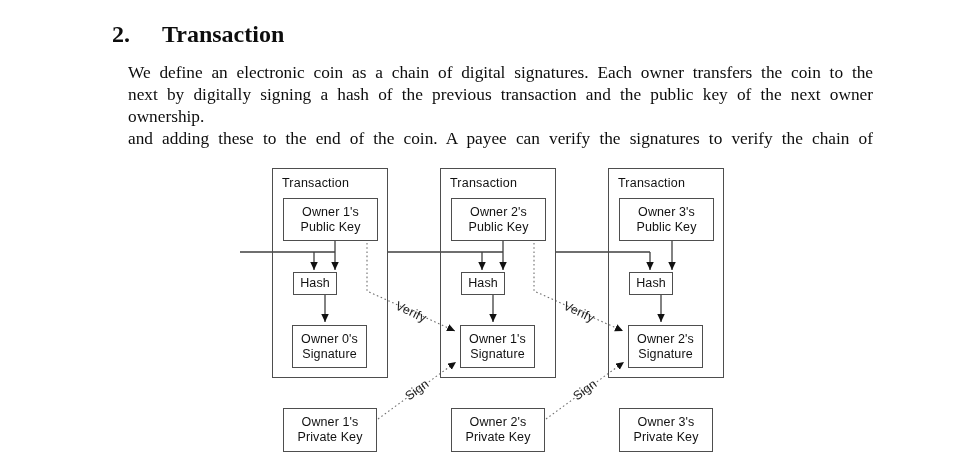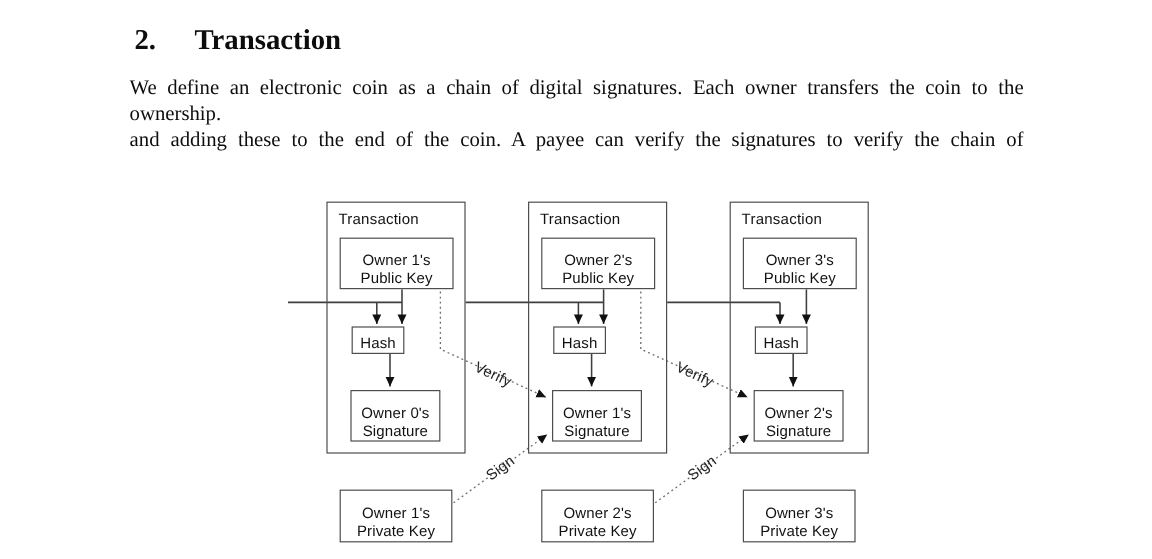--- a/index.html
+++ b/index.html
@@ -2,35 +2,35 @@
 <html><head>
 <meta charset="utf-8">
 <style>
   html,body{margin:0;padding:0;background:#fff;}
   .page{position:relative;width:960px;height:466px;background:#fff;overflow:hidden;
         font-family:"Liberation Serif",serif;color:#0d0d0d;}
   .heading{position:absolute;left:112px;top:20px;height:28px;font-weight:bold;
            font-size:24px;line-height:28px;white-space:nowrap;}
   .h-num{position:absolute;left:0;top:0;}
   .h-title{position:absolute;left:50px;top:0;}
-  .para{position:absolute;left:108px;top:62px;width:745px;font-size:17.3px;line-height:22px;}
+  .para{position:absolute;left:128px;top:62px;width:745px;font-size:17.3px;line-height:22px;}
   .pline{height:22px;overflow:hidden;}
   .pline.just{text-align:justify;text-align-last:justify;}
   
   .figure{position:absolute;left:0;top:0;width:960px;height:466px;
           font-family:"Liberation Sans",sans-serif;color:#111;}
   .connectors{position:absolute;left:0;top:0;}
   .connectors line.solid, .connectors path.solid{stroke:#3f3f3f;stroke-width:1.3;fill:none;}
   .connectors path.dotted{stroke:#6e6e6e;stroke-width:1.1;fill:none;stroke-dasharray:1.6 2.6;}
   .txg{position:absolute;top:0;width:0;height:0;}
   .txg .abs{position:absolute;box-sizing:border-box;}
   .txbox{left:0;top:168px;width:116px;height:210px;border:1.5px solid #4e4e4e;background:transparent;}
   .txlabel{left:10px;top:176px;font-size:12.5px;letter-spacing:.2px;white-space:nowrap;}
   .cellbox{border:1.5px solid #4e4e4e;background:#fff;display:flex;flex-direction:column;
-           align-items:center;justify-content:flex-end;text-align:center;
+           align-items:center;justify-content:center;text-align:center;
            font-size:12.5px;line-height:15px;letter-spacing:.1px;}
   .pk {left:11px;top:198px;width:95px;height:43px;}
   .hashb{left:21px;top:272px;width:44px;height:23px;}
   .sig{left:20px;top:325px;width:75px;height:43px;}
   .prv{left:11px;top:408px;width:94px;height:44px;}
   .rot{position:absolute;font-size:12.5px;letter-spacing:.2px;white-space:nowrap;color:#222;}
   .verify{left:139px;top:312px;transform:translate(-50%,-50%) rotate(25deg);}
   .sign{left:145px;top:390px;transform:translate(-50%,-50%) rotate(-36deg);}
 </style>
 </head>
@@ -38,20 +38,21 @@
 
 <div class="page">
 
   <div class="heading">
     <span class="h-num">2.</span>
     <span class="h-title">Transaction</span>
   </div>
 
   <div class="para">
     <div class="pline just">We define an electronic coin as a chain of digital signatures.  Each owner transfers the coin to the</div>
+    <div class="pline just">next by digitally signing a hash of the previous transaction and the public key of the next owner</div>
     <div class="pline">ownership.</div>
     <div class="pline just">and adding these to the end of the coin.  A payee can verify the signatures to verify the chain of</div>
   </div>
 
   <div class="figure">
 
     <svg class="connectors" width="960" height="466" viewBox="0 0 960 466">
       <defs>
         <marker id="ah" markerUnits="userSpaceOnUse" markerWidth="10" markerHeight="9" refX="8" refY="3.75" orient="auto">
           <path d="M0,0 L8,3.75 L0,7.5 Z" fill="#111"></path>

